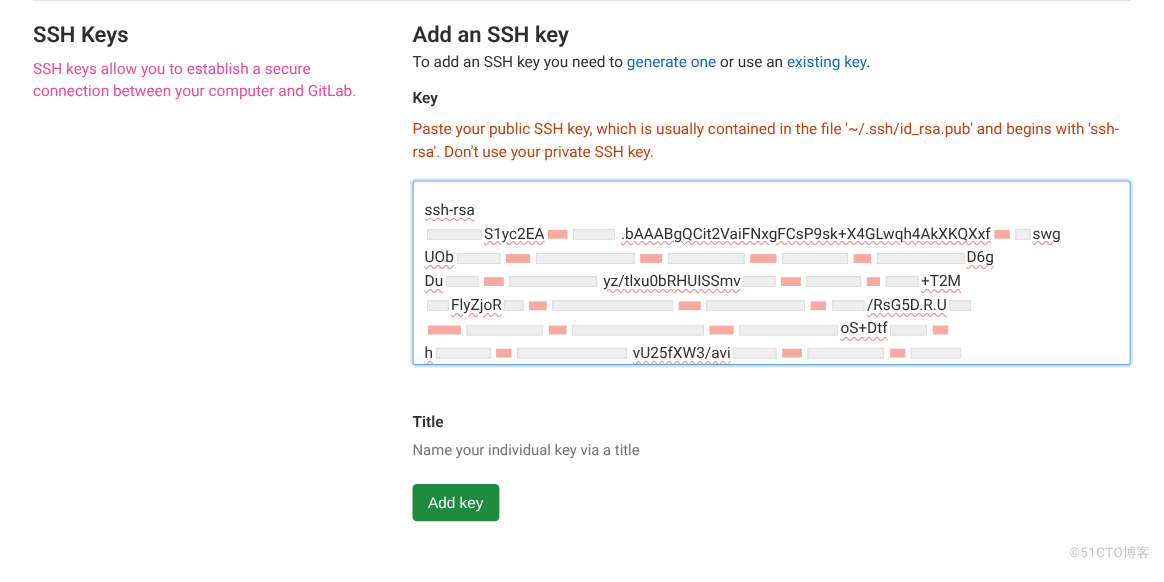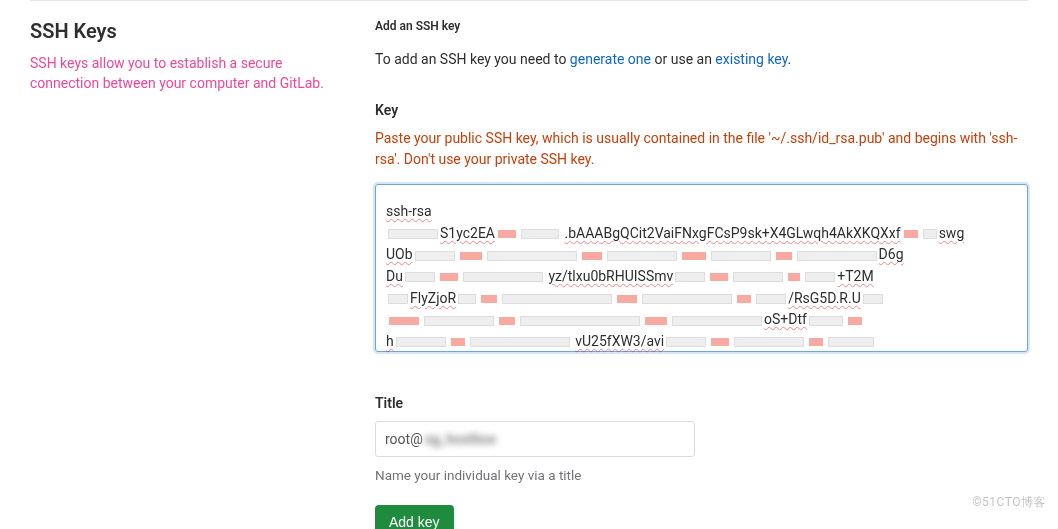--- a/index.html
+++ b/index.html
@@ -38,30 +38,30 @@
     }
     .left-col p {
       font-size: 14px;
       color: #ec4899;
       line-height: 1.45;
     }
     .right-col {
       flex: 1;
     }
     .section-heading {
-      font-size: 12px;
+      font-size: 20px;
       font-weight: 600;
       color: #2e2e2e;
-      margin-bottom: 16px;
+      margin-bottom: 4px;
     }
     .help-text {
       font-size: 14px;
       color: #2e2e2e;
       line-height: 1.5;
-      margin-bottom: 32px;
+      margin-bottom: 14px;
     }
     .help-text a {
       color: #1068bf;
       text-decoration: none;
     }
     .field-label {
       font-size: 14px;
       font-weight: 600;
       color: #2e2e2e;
       margin-bottom: 10px;
@@ -201,27 +201,20 @@
           <span class="spelline">Du</span><span class="redact" style="width:30px"></span><span class="pink" style="width:18px"></span><span class="redact" style="width:80px"></span> <span class="spelline">yz/tlxu0bRHUISSmv</span><span class="redact" style="width:30px"></span><span class="pink" style="width:18px"></span><span class="redact" style="width:50px"></span><span class="pink" style="width:12px"></span><span class="redact" style="width:30px"></span><span class="spelline">+T2M</span><br>
           <span class="redact" style="width:20px"></span><span class="spelline">FlyZjoR</span><span class="redact" style="width:18px"></span><span class="pink" style="width:16px"></span><span class="redact" style="width:110px"></span><span class="pink" style="width:20px"></span><span class="redact" style="width:90px"></span><span class="pink" style="width:14px"></span><span class="redact" style="width:30px"></span><span class="spelline">/RsG5D.R.U</span><span class="redact" style="width:20px"></span><br>
           <span class="pink" style="width:30px"></span><span class="redact" style="width:70px"></span><span class="pink" style="width:16px"></span><span class="redact" style="width:120px"></span><span class="pink" style="width:22px"></span><span class="redact" style="width:90px"></span><span class="spelline">oS+Dtf</span><span class="redact" style="width:34px"></span><span class="pink" style="width:14px"></span><br>
           <span class="spelline">h</span><span class="redact" style="width:50px"></span><span class="pink" style="width:14px"></span><span class="redact" style="width:100px"></span> <span class="spelline">vU25fXW3/avi</span><span class="redact" style="width:40px"></span><span class="pink" style="width:18px"></span><span class="redact" style="width:70px"></span><span class="pink" style="width:14px"></span><span class="redact" style="width:46px"></span><br>
           <span class="spelline">URQ+cu8nZrG</span><span class="redact" style="width:60px"></span><span class="pink" style="width:20px"></span><span class="redact" style="width:80px"></span><span class="pink" style="width:16px"></span><span class="redact" style="width:100px"></span><span class="pink" style="width:20px"></span><span class="redact" style="width:70px"></span>
         </div>
       </div>
       <div style="height:20px"></div>
 
       <div class="field-label">Title</div>
-      <div class="title-display">
-        <input type="text" class="title-input" value="" style="">
-        <div class="title-overlay">
-          <span>root@</span>
-            <span class="blur">sg_hostbox</span>
-        </div>
-      </div>
       <div class="title-help">Name your individual key via a title</div>
 
       <button class="btn-primary">Add key</button>
 
       
     </div>
   </div>
 </div>
 
 <div class="watermark">©51CTO博客</div>

